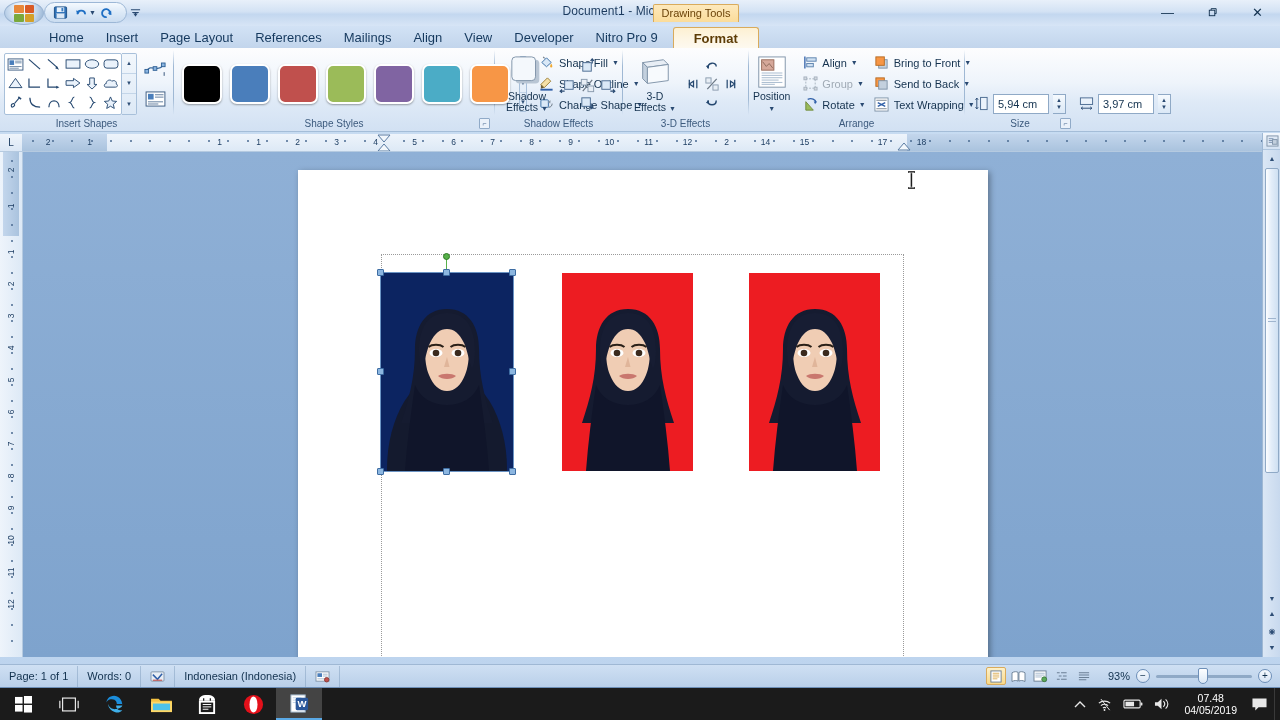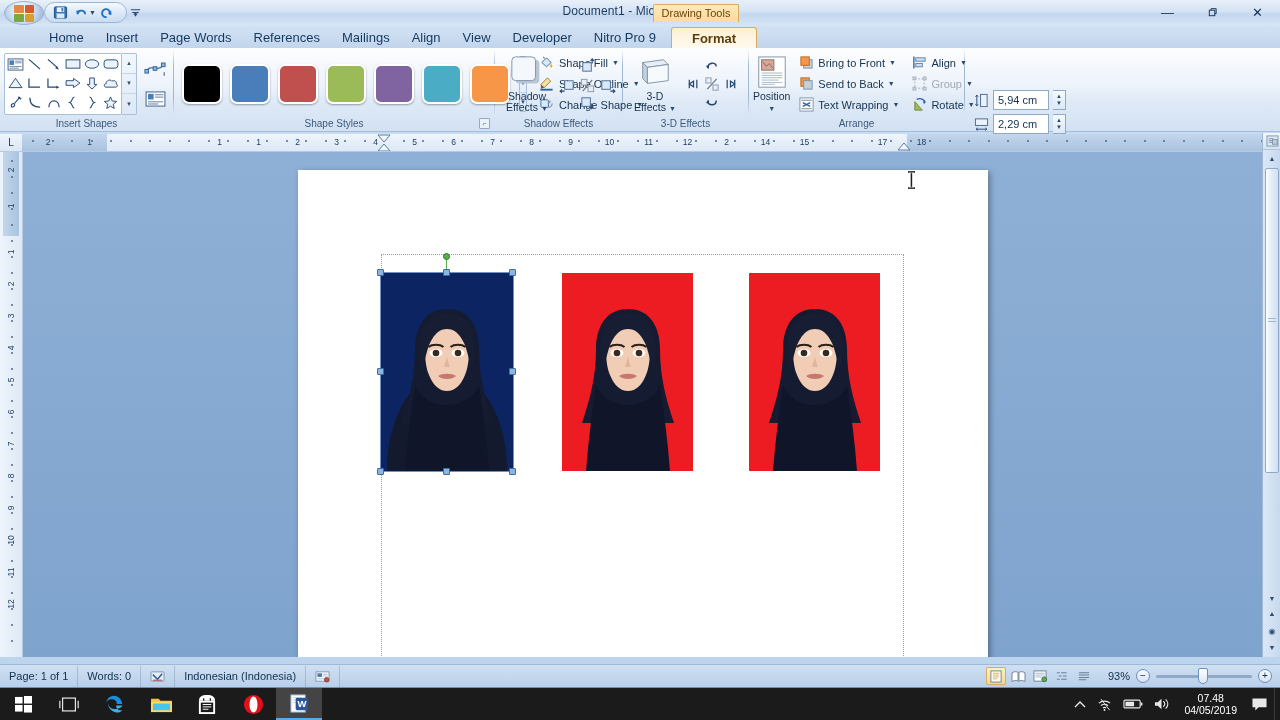--- a/index.html
+++ b/index.html
@@ -171,21 +171,21 @@
   }
   .bigbtn .lbl { font-size: 10.5px; color: #14314e; text-align: center; line-height: 11px; }
   .mini-grid { display: grid; grid-template-columns: repeat(3,20px);
                grid-template-rows: repeat(2,20px); margin-left: 2px; }
   .mini { display: flex; align-items: center; justify-content: center; border-radius: 2px; }
 
   
   .arrange-cmds { display: flex; flex-direction: column; gap: 1px; }
 
   
-  .size-rows { display: flex; flex-direction: column; gap: 4px; margin-top: 40px; }
+  .size-rows { display: flex; gap: 12px; margin-top: 40px; }
   .size-row { display: flex; align-items: center; gap: 4px; }
   .spin {
     width: 56px; height: 20px; border: 1px solid #8fa9c6; background: #fff;
     display: flex; align-items: center; padding-left: 4px;
     font-size: 11px; color: #12314e;
   }
   .spin-arrows {
     width: 13px; height: 20px; border: 1px solid #8fa9c6; border-left: none;
     background: linear-gradient(180deg,#f6fafe,#dbe8f6);
     display: flex; flex-direction: column; align-items: center; justify-content: center;
@@ -383,21 +383,21 @@
             <path d="M4.5 3.5 V1.8 H10 V7.2 H8.5" fill="none" stroke="#12314f" stroke-width="1"></path>
           </svg>
         </div>
         <div class="winbtn close">✕</div>
       </div>
     </div>
 
     <div class="tabstrip">
       <div class="tab">Home</div>
       <div class="tab">Insert</div>
-      <div class="tab">Page Words</div>
+      <div class="tab">Page Layout</div>
       <div class="tab">References</div>
       <div class="tab">Mailings</div>
       <div class="tab">Align</div>
       <div class="tab">View</div>
       <div class="tab">Developer</div>
       <div class="tab">Nitro Pro 9</div>
       <div class="tab ctx">Format</div>
     </div>
 
     <div class="ribbon">
@@ -701,53 +701,20 @@
           <div class="bigbtn" style="width:50px">
             <svg width="34" height="36" viewBox="0 0 36 38">
               <rect x="4" y="2" width="28" height="32" fill="#fff" stroke="#7f93a8"></rect>
               <rect x="7" y="5" width="13" height="11" fill="#d6a89a" stroke="#9a6d5c"></rect>
               <path d="M8 7 l4 5 3-3 4 5" stroke="#7a5a4a" fill="none" stroke-width=".8"></path>
               <path d="M7 19h22M7 21.5h22M7 24h22M7 26.5h18M7 29h22M7 31h14" stroke="#9ab0c6" stroke-width=".9"></path>
             </svg>
             <div class="lbl"><span>Position</span><br><span class="caret">▼</span></div>
           </div>
           <div style="display:flex;margin-left:4px">
-            <div class="arrange-cmds">
-              <div class="cmd">
-                <span class="ic">
-                  <svg width="15" height="15" viewBox="0 0 16 16">
-                      <rect x="5" y="5" width="9" height="9" fill="#c3d0de" stroke="#7f93a8"></rect>
-                      <rect x="2" y="2" width="9" height="9" fill="#f79646" stroke="#b76b22"></rect>
-                    </svg>
-                </span>
-                <span>Bring to Front</span>
-                <span class="caret">▼</span>
-              </div>
-              <div class="cmd">
-                <span class="ic">
-                  <svg width="15" height="15" viewBox="0 0 16 16">
-                      <rect x="2" y="2" width="9" height="9" fill="#f79646" stroke="#b76b22"></rect>
-                      <rect x="5" y="5" width="9" height="9" fill="#c3d0de" stroke="#7f93a8"></rect>
-                    </svg>
-                </span>
-                <span>Send to Back</span>
-                <span class="caret">▼</span>
-              </div>
-              <div class="cmd">
-                <span class="ic">
-                  <svg width="15" height="15" viewBox="0 0 16 16">
-                      <rect x="1" y="1" width="14" height="14" fill="#fff" stroke="#7f93a8"></rect>
-                      <path d="M2.5 3.5h11M2.5 12.5h11" stroke="#6b7784" stroke-width=".9"></path>
-                      <path d="M4 6 L12 10 M12 6 L4 10" stroke="#2f5fa8" stroke-width="1.4"></path>
-                    </svg>
-                </span>
-                <span>Text Wrapping</span>
-                <span class="caret">▼</span>
-              </div>
-            </div>
             <div class="arrange-cmds" style="margin-left:4px">
               <div class="cmd">
                 <span class="ic">
                   <svg width="15" height="15" viewBox="0 0 16 16">
                       <path d="M2 1.5 V14.5" stroke="#2f5fa8" stroke-width="1.4"></path>
                       <rect x="4" y="3" width="10" height="3.6" fill="#cfe0f2" stroke="#5b82ad"></rect>
                       <rect x="4" y="9" width="7" height="3.6" fill="#cfe0f2" stroke="#5b82ad"></rect>
                     </svg>
                 </span>
                 <span>Align</span>
@@ -771,20 +738,53 @@
                   <svg width="15" height="15" viewBox="0 0 16 16">
                       <path d="M3 14 L3 5 L11 14 Z" fill="#9bbb59" stroke="#6f8a3d"></path>
                       <path d="M5 2.5 C9 0.6 13.5 2.6 14 6" stroke="#2f5fa8" stroke-width="1.3" fill="none"></path>
                       <path d="M13 7.6 L14.6 4.4 L11.4 4.8 Z" fill="#2f5fa8"></path>
                     </svg>
                 </span>
                 <span>Rotate</span>
                 <span class="caret">▼</span>
               </div>
             </div>
+            <div class="arrange-cmds">
+              <div class="cmd">
+                <span class="ic">
+                  <svg width="15" height="15" viewBox="0 0 16 16">
+                      <rect x="5" y="5" width="9" height="9" fill="#c3d0de" stroke="#7f93a8"></rect>
+                      <rect x="2" y="2" width="9" height="9" fill="#f79646" stroke="#b76b22"></rect>
+                    </svg>
+                </span>
+                <span>Bring to Front</span>
+                <span class="caret">▼</span>
+              </div>
+              <div class="cmd">
+                <span class="ic">
+                  <svg width="15" height="15" viewBox="0 0 16 16">
+                      <rect x="2" y="2" width="9" height="9" fill="#f79646" stroke="#b76b22"></rect>
+                      <rect x="5" y="5" width="9" height="9" fill="#c3d0de" stroke="#7f93a8"></rect>
+                    </svg>
+                </span>
+                <span>Send to Back</span>
+                <span class="caret">▼</span>
+              </div>
+              <div class="cmd">
+                <span class="ic">
+                  <svg width="15" height="15" viewBox="0 0 16 16">
+                      <rect x="1" y="1" width="14" height="14" fill="#fff" stroke="#7f93a8"></rect>
+                      <path d="M2.5 3.5h11M2.5 12.5h11" stroke="#6b7784" stroke-width=".9"></path>
+                      <path d="M4 6 L12 10 M12 6 L4 10" stroke="#2f5fa8" stroke-width="1.4"></path>
+                    </svg>
+                </span>
+                <span>Text Wrapping</span>
+                <span class="caret">▼</span>
+              </div>
+            </div>
           </div>
         </div>
         <div class="group-title">Arrange</div>
       </div>
       <div class="group-sep"></div>
 
       <div class="group" style="width:110px">
         <div class="group-body" style="padding-left:8px">
           <div class="size-rows">
             <div class="size-row">
@@ -800,21 +800,21 @@
                   <span>▼</span>
                 </div>
             </div>
             <div class="size-row">
               <span class="ic" style="width:16px;height:16px;display:flex;align-items:center;justify-content:center">
                 <svg width="15" height="15" viewBox="0 0 16 16">
                     <rect x="1.5" y="2" width="13" height="7" fill="#eaf2fb" stroke="#4a6a90"></rect>
                     <path d="M2.5 13 H13.5 M4 11.6 L2.2 13 L4 14.4 M12 11.6 L13.8 13 L12 14.4" stroke="#2a4a72" stroke-width="1" fill="none"></path>
                   </svg>
               </span>
-              <div class="spin">2,29 cm</div>
+              <div class="spin">3,97 cm</div>
               <div class="spin-arrows">
                   <span>▲</span>
                   <span>▼</span>
                 </div>
             </div>
           </div>
         </div>
         <div class="group-title">
           <span>Size</span>
           <span class="dlg-launcher">⌐</span>

